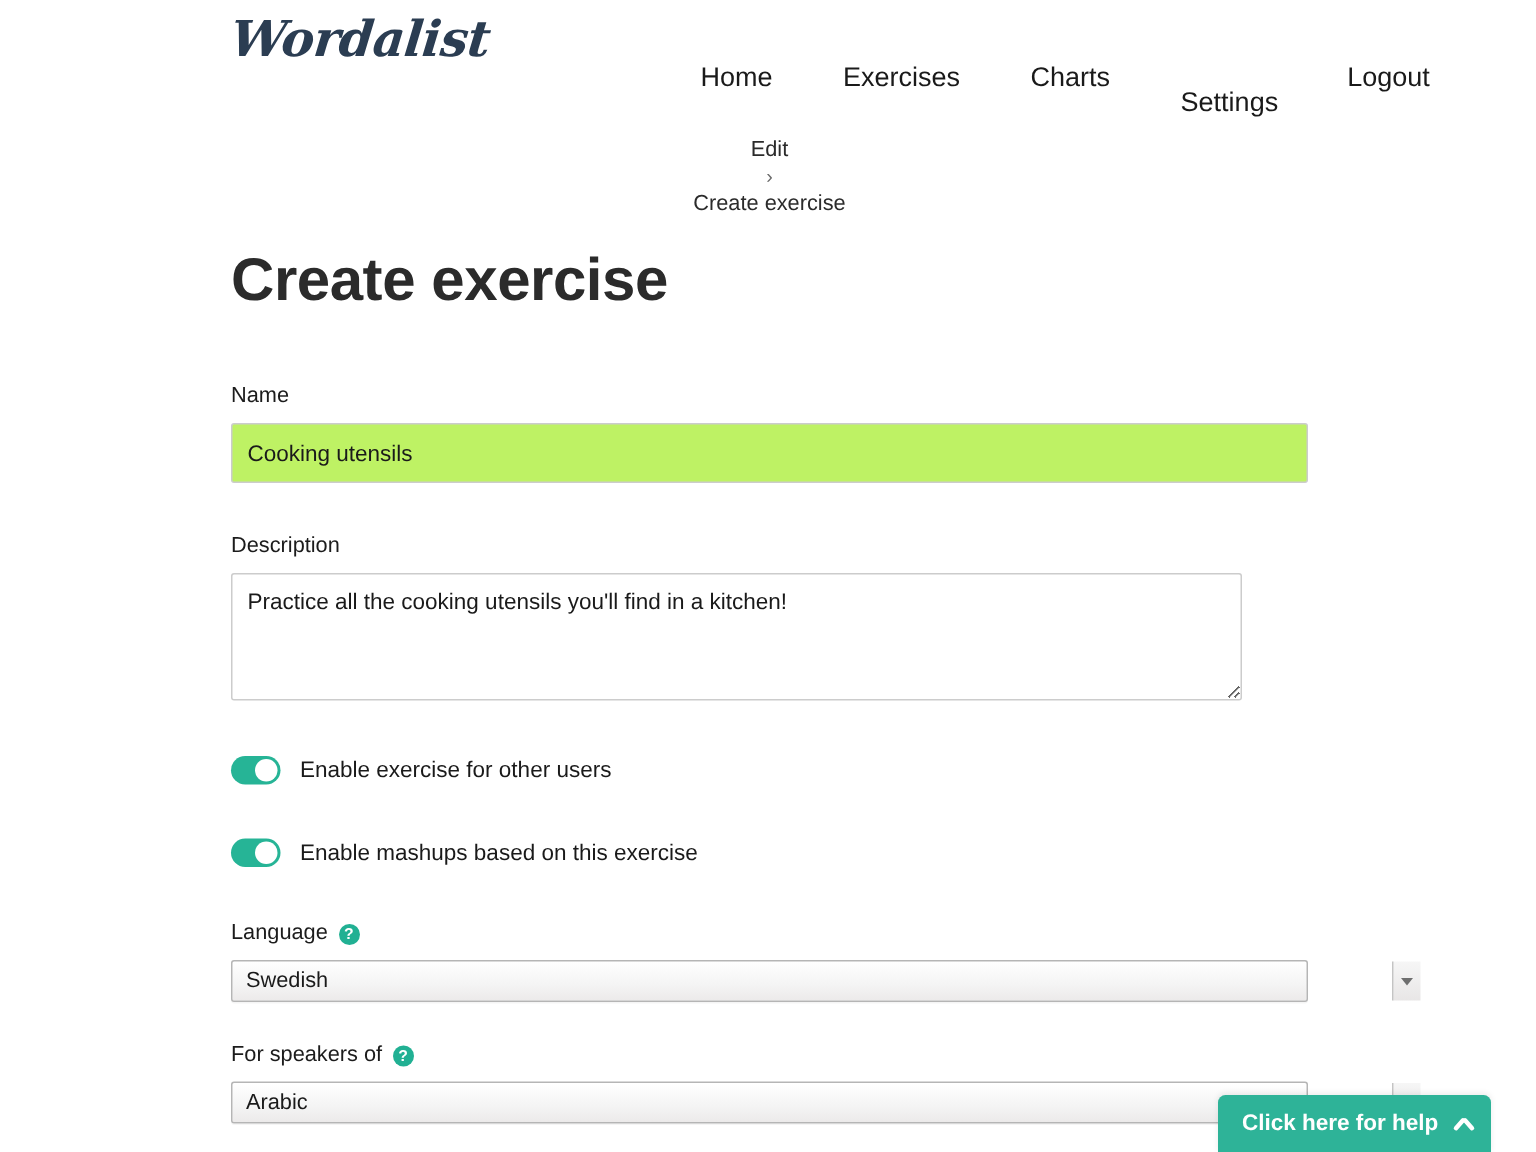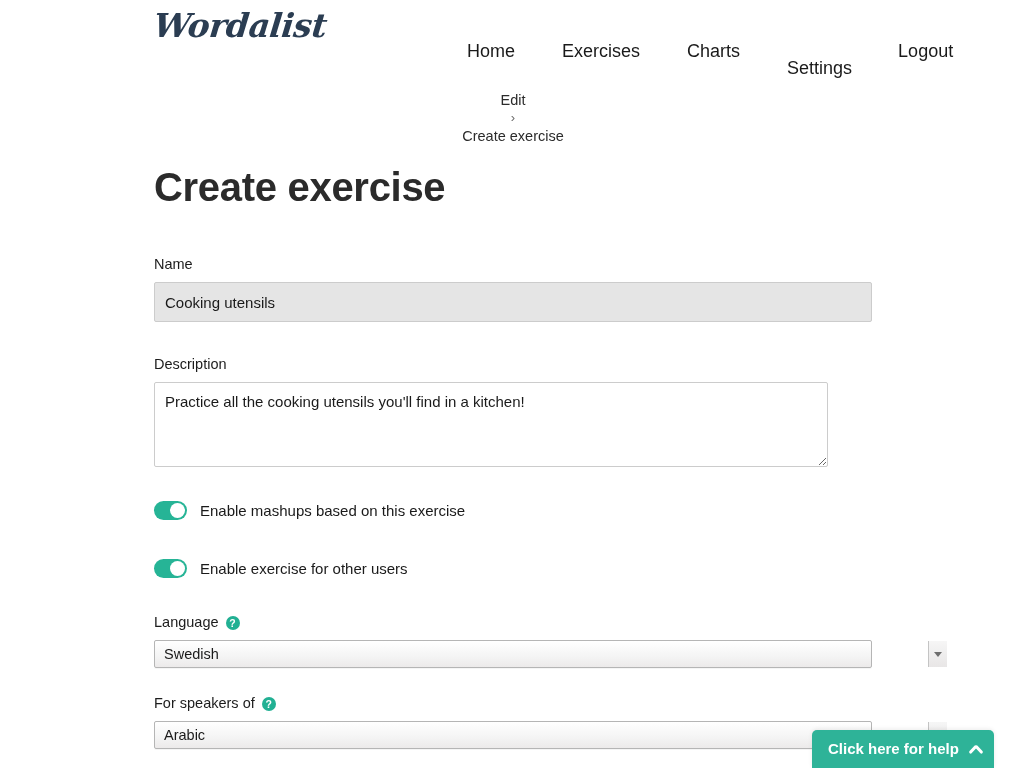--- a/index.html
+++ b/index.html
@@ -139,21 +139,21 @@
   }
 
   .text-input {
     display: block;
     width: 718px;
     height: 40px;
     padding: 6px 10px;
     font-size: 15px;
     font-family: "Liberation Sans", sans-serif;
     color: #1a1a1a;
-    background: #e5e5e5;
+    background: #bef264;
     border: 1px solid #cccccc;
     border-radius: 2px;
     outline: none;
   }
 
   .textarea-input {
     display: block;
     width: 674px;
     height: 85px;
     padding: 9px 10px;
@@ -343,32 +343,32 @@
         <input class="text-input" type="text" value="Cooking utensils" style="">
       </div>
 
       <div class="spacer-32"></div>
 
       <div class="field">
         <label class="field-label">Description</label>
         <textarea class="textarea-input" style="">Practice all the cooking utensils you'll find in a kitchen!</textarea>
       </div>
 
+      <div class="toggle-row first">
+        <span class="toggle">
+          <span class="knob"></span>
+        </span>
+        <span class="toggle-label">Enable exercise for other users</span>
+      </div>
+
       <div class="toggle-row second">
         <span class="toggle">
           <span class="knob"></span>
         </span>
         <span class="toggle-label">Enable mashups based on this exercise</span>
-      </div>
-
-      <div class="toggle-row first">
-        <span class="toggle">
-          <span class="knob"></span>
-        </span>
-        <span class="toggle-label">Enable exercise for other users</span>
       </div>
 
       <div class="spacer-32"></div>
 
       <div class="field">
         <div class="label-row">
           <label class="field-label">Language</label>
           <span class="help-icon">?</span>
         </div>
         <div class="select-wrap">

